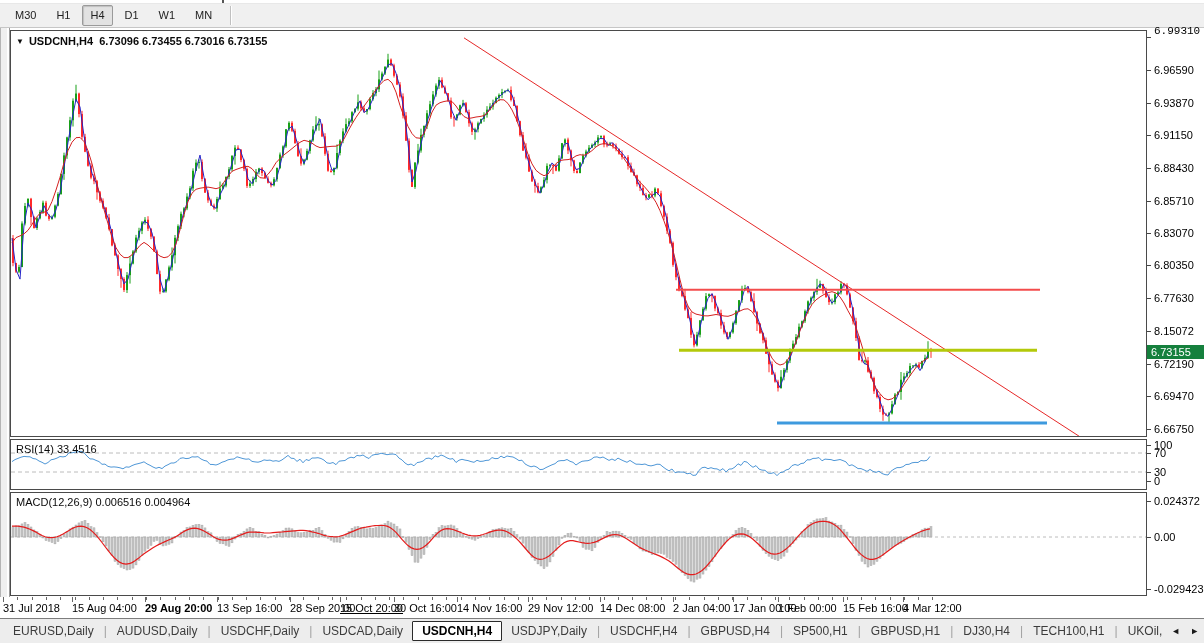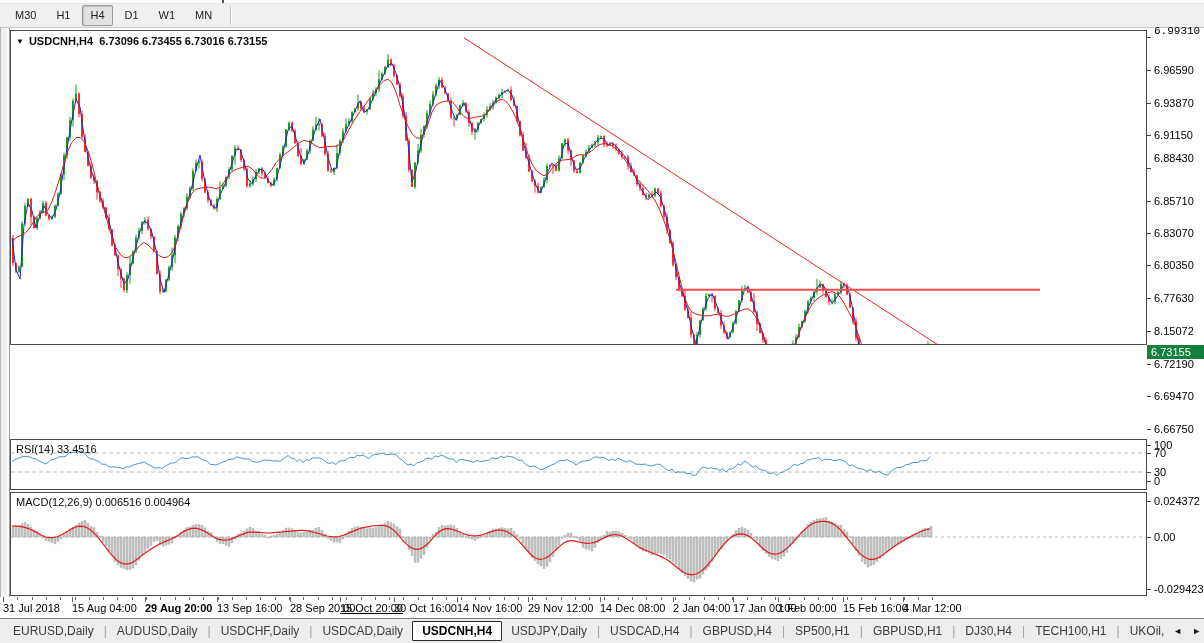--- a/index.html
+++ b/index.html
@@ -20,21 +20,21 @@
   .tf.active{border:1px solid #9a9a9a;background:#e2e2e2;box-shadow:inset 1px 1px 1px rgba(0,0,0,.15)}
   .tb-sep{width:1px;height:19px;background:#c0c0c0;margin-left:6px;border-right:1px solid #ffffff}
 
   .leftstrip{
     position:absolute;left:0;top:28px;width:10px;height:569px;background:#f0f0f0;
     border-right:1px solid #9a9a9a;box-sizing:border-box;
     box-shadow:inset -2px 0 0 #ffffff, inset 1px 0 0 #b5b5b5;
   }
 
   .panel{position:absolute;left:10px;background:#fff;border:1px solid #4a4a4a;box-sizing:border-box;overflow:hidden}
-  #price-panel{top:30px;width:1137px;height:315px}
+  #price-panel{top:30px;width:1137px;height:407px}
   #rsi-panel{top:439px;width:1137px;height:51px}
   #macd-panel{top:492px;width:1137px;height:104px}
   .panel svg{position:absolute;left:0;top:0;display:block}
 
   .chart-title{position:absolute;left:5px;top:4px;z-index:6;font-size:11px;font-weight:bold;color:#0a0a0a;white-space:nowrap}
   .chart-title .dd{display:inline-block;font-size:8px;transform:translateY(-1px);margin-right:5px}
   .ind-label{position:absolute;left:5px;top:3px;z-index:6;font-size:11px;color:#0a0a0a;white-space:nowrap}
 
   #axis-col{position:absolute;left:1147px;top:0;width:57px;height:643px;z-index:4}
   .axlab{position:absolute;left:7px;font-size:11px;color:#000;white-space:nowrap;line-height:12px}
@@ -1037,21 +1037,21 @@
   <div id="price-badge" style="top: 345px;">6.73155</div>
 <div class="tick" style="top: 37px;"></div>
     <div class="axlab" style="top: 25px; font-family: Liberation Mono, monospace;">6.99310</div>
     <div class="tick" style="top: 70px;"></div>
     <div class="axlab" style="top: 64px;">6.96590</div>
     <div class="tick" style="top: 103px;"></div>
     <div class="axlab" style="top: 97px;">6.93870</div>
     <div class="tick" style="top: 135px;"></div>
     <div class="axlab" style="top: 129px;">6.91150</div>
     <div class="tick" style="top: 168px;"></div>
-    <div class="axlab" style="top: 152px; text-align: center;">6.88430</div>
+    <div class="axlab" style="top: 162px; text-align: center;">6.88430</div>
     <div class="tick" style="top: 201px;"></div>
     <div class="axlab" style="top: 195px;">6.85710</div>
     <div class="tick" style="top: 233px;"></div>
     <div class="axlab" style="top: 227px;">6.83070</div>
     <div class="tick" style="top: 265px;"></div>
     <div class="axlab" style="top: 259px;">6.80350</div>
     <div class="tick" style="top: 298px;"></div>
     <div class="axlab" style="top: 292px;">6.77630</div>
     <div class="tick" style="top: 331px;"></div>
     <div class="axlab" style="top: 325px;">8.15072</div>
@@ -1180,21 +1180,21 @@
     <span class="tab">EURUSD,Daily</span>
     <span class="tab-div">|</span>
     <span class="tab">AUDUSD,Daily</span>
     <span class="tab-div">|</span>
     <span class="tab">USDCHF,Daily</span>
     <span class="tab-div">|</span>
     <span class="tab">USDCAD,Daily</span>
     <span class="tab active">USDCNH,H4</span>
     <span class="tab">USDJPY,Daily</span>
     <span class="tab-div">|</span>
-    <span class="tab">USDCAD,H4</span>
+    <span class="tab">USDCHF,H4</span>
     <span class="tab-div">|</span>
     <span class="tab">GBPUSD,H4</span>
     <span class="tab-div">|</span>
     <span class="tab">SP500,H1</span>
     <span class="tab-div">|</span>
     <span class="tab">GBPUSD,H1</span>
     <span class="tab-div">|</span>
     <span class="tab">DJ30,H4</span>
     <span class="tab-div">|</span>
     <span class="tab">TECH100,H1</span>

